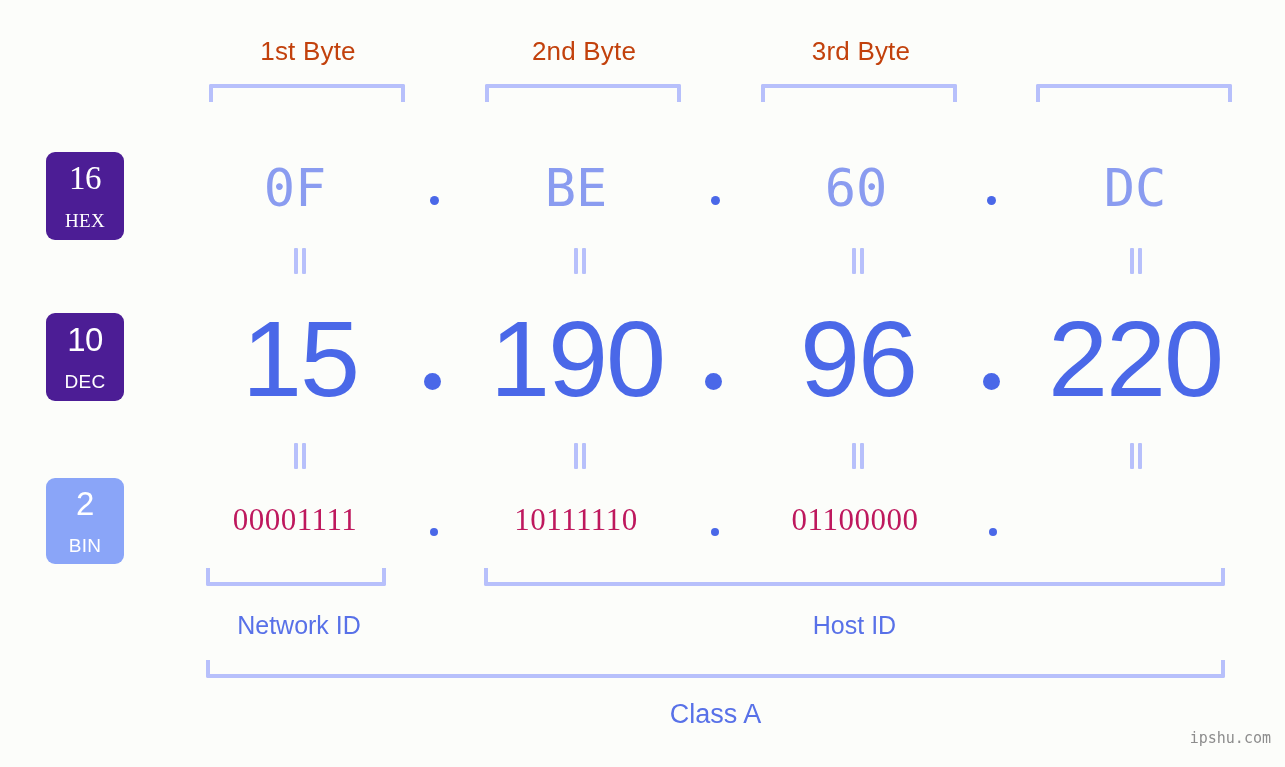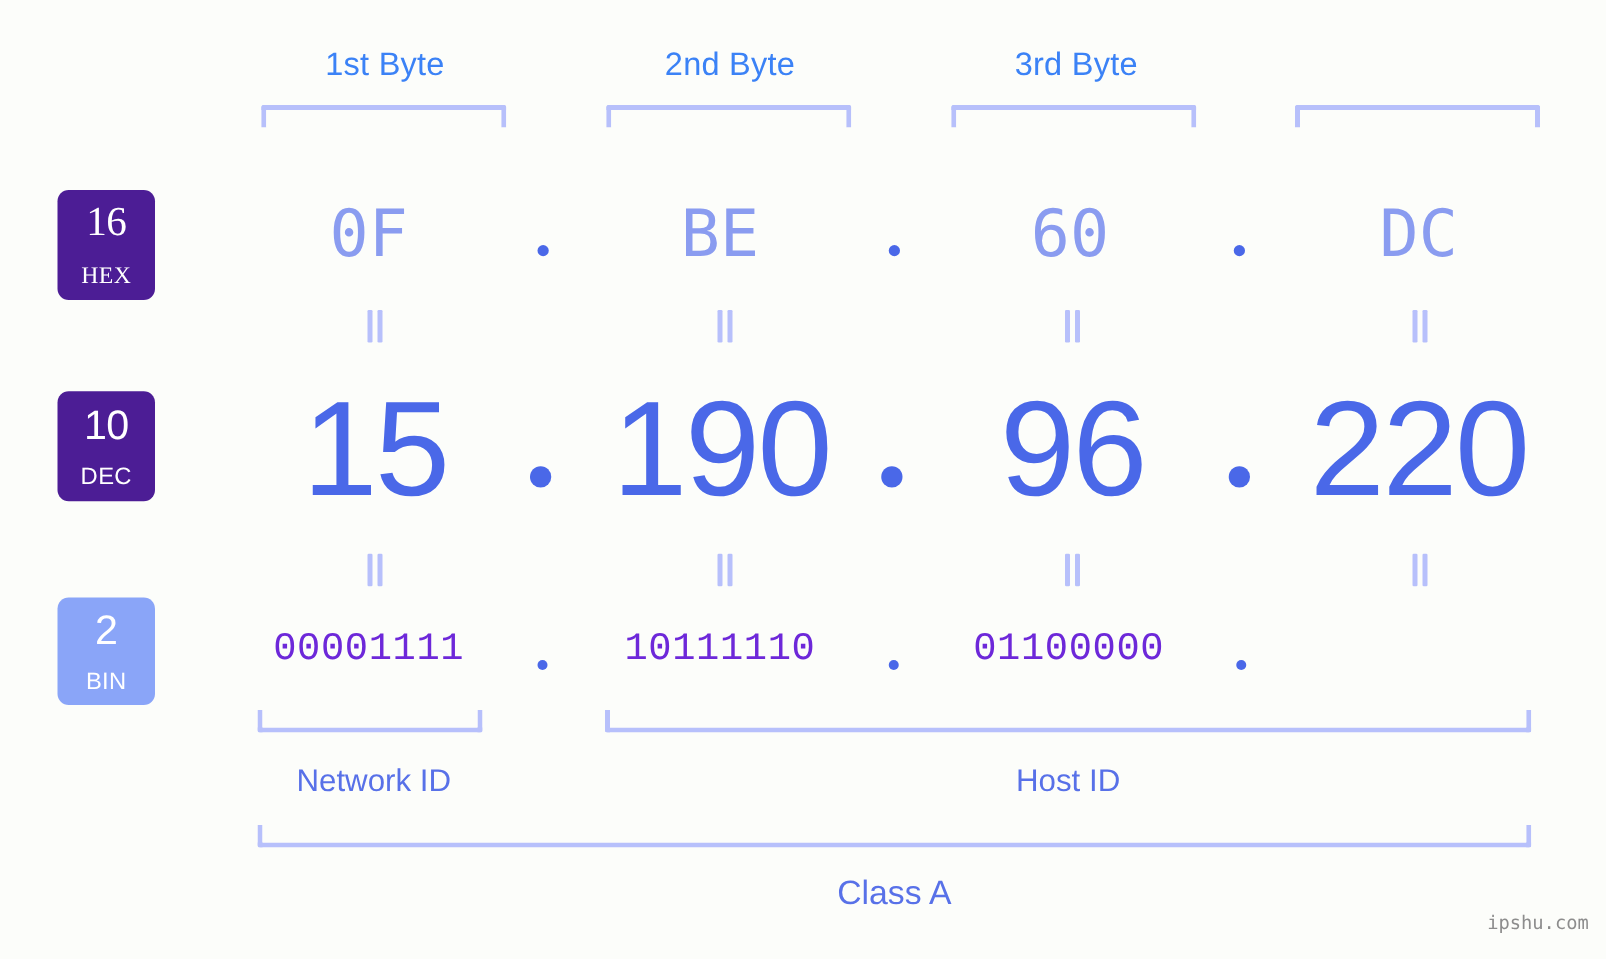--- a/index.html
+++ b/index.html
@@ -16,21 +16,21 @@
   }
   #stage {
     position: relative;
     width: 1285px;
     height: 767px;
   }
 
   
   .byte-label {
     position: absolute;
-    color: #3b82f6;
+    color: #c2410c;
     font-size: 26px;
     font-family: "Liberation Sans", sans-serif;
     text-align: center;
     letter-spacing: 0.2px;
     white-space: nowrap;
   }
 
   
   .bracket-top {
     position: absolute;
@@ -91,23 +91,23 @@
     font-family: "DejaVu Sans Mono", monospace;
     letter-spacing: 0px;
   }
   .dec-val {
     color: #4a68e8;
     font-size: 108px;
     font-family: "Liberation Sans", sans-serif;
     letter-spacing: -2px;
   }
   .bin-val {
-    color: #6d28d9;
+    color: #be185d;
     font-size: 31px;
-    font-family: Liberation Mono, monospace;
+    font-family: Liberation Serif, serif;
     letter-spacing: 0.5px;
   }
 
   
   .dot {
     position: absolute;
     border-radius: 50%;
     background: #4a68e8;
   }
   .dot-hex { width: 9px; height: 9px; background: #4a68e8; }

